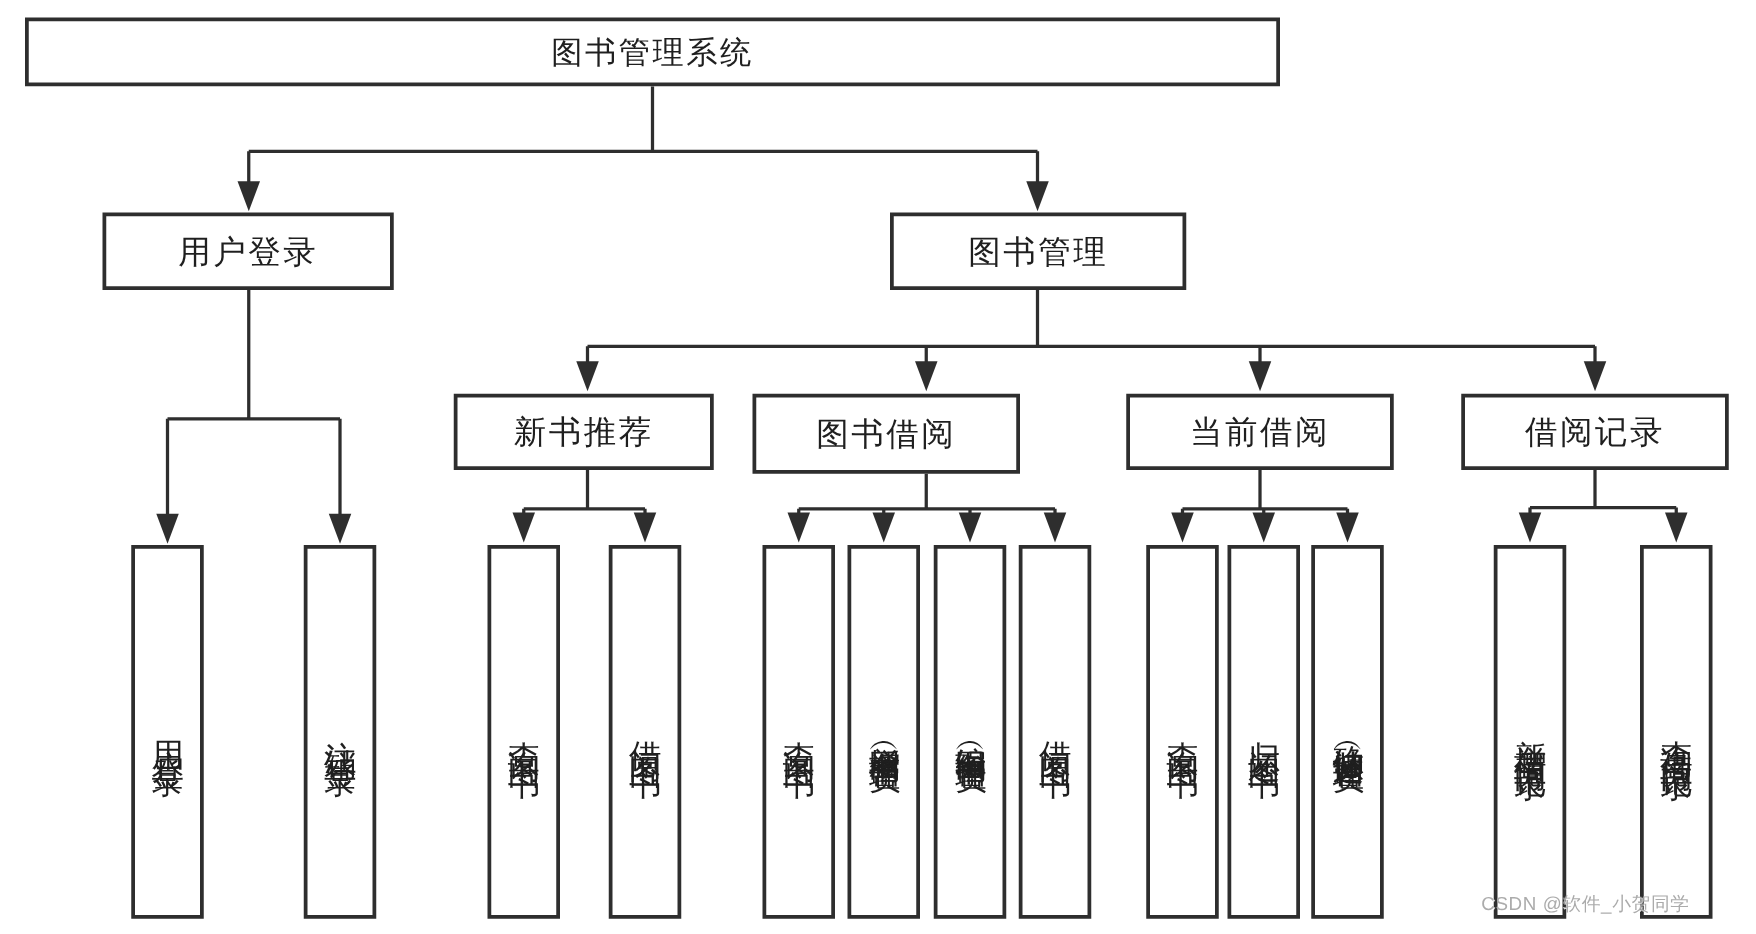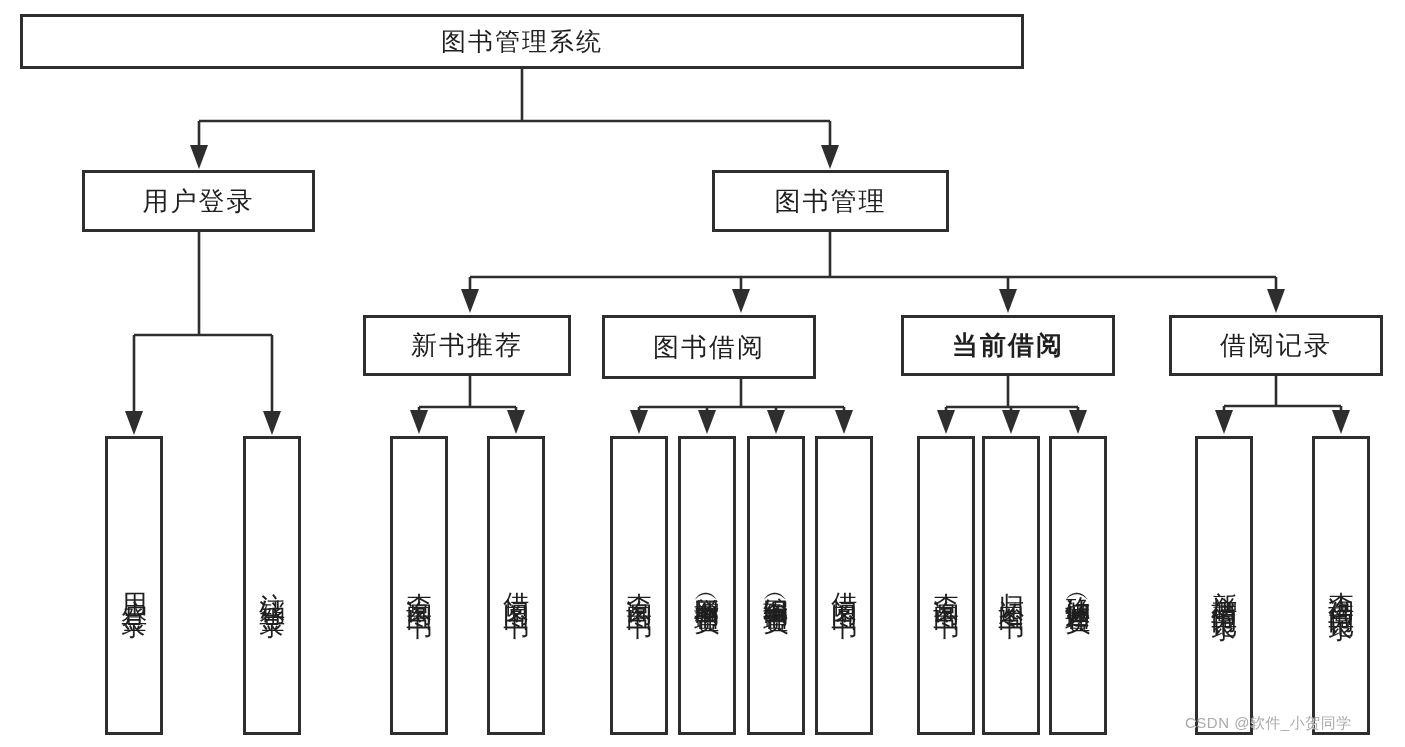--- a/index.html
+++ b/index.html
@@ -105,21 +105,21 @@
   <div class="node hbox" style="left:712px;top:170px;width:237px;height:62px;">
     <span>图书管理</span>
   </div>
 
   <div class="node hbox" style="left:363px;top:315px;width:208px;height:61px;">
     <span>新书推荐</span>
   </div>
   <div class="node hbox" style="left:602px;top:315px;width:214px;height:64px;">
     <span>图书借阅</span>
   </div>
-  <div class="node hbox" style="left:901px;top:315px;width:214px;height:61px;font-weight:bold;">
+  <div class="node hbox" style="left:901px;top:315px;width:214px;height:61px;">
     <span>当前借阅</span>
   </div>
   <div class="node hbox" style="left:1169px;top:315px;width:214px;height:61px;align-items:center;">
     <span>借阅记录</span>
   </div>
 
   <div class="node vbox" style="left:105px;">
     <span class="vtext ls4">用户登录</span>
   </div>
   <div class="node vbox" style="left:243px;">

